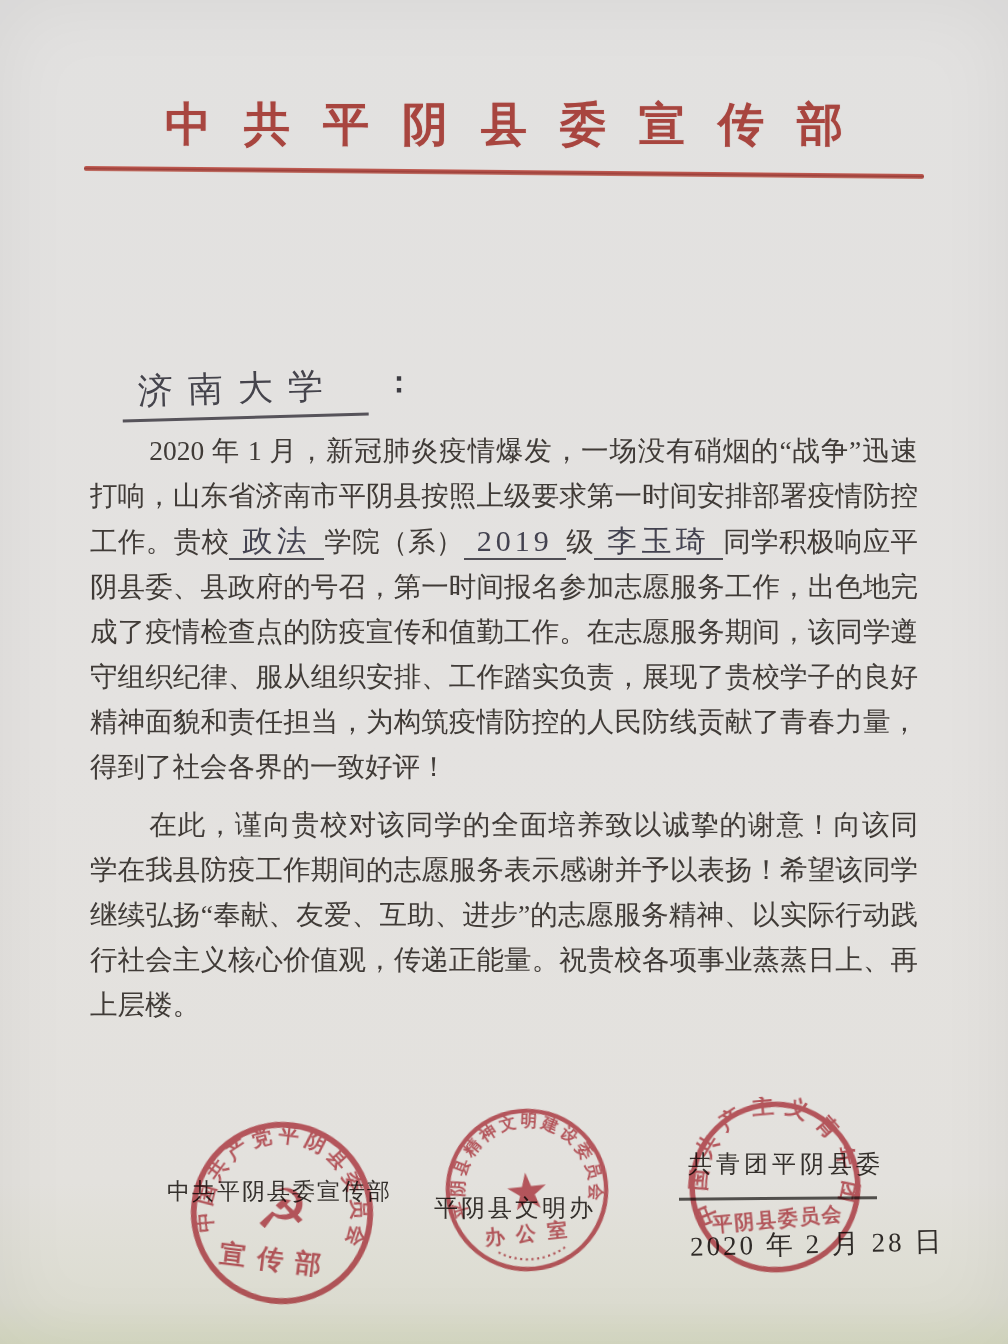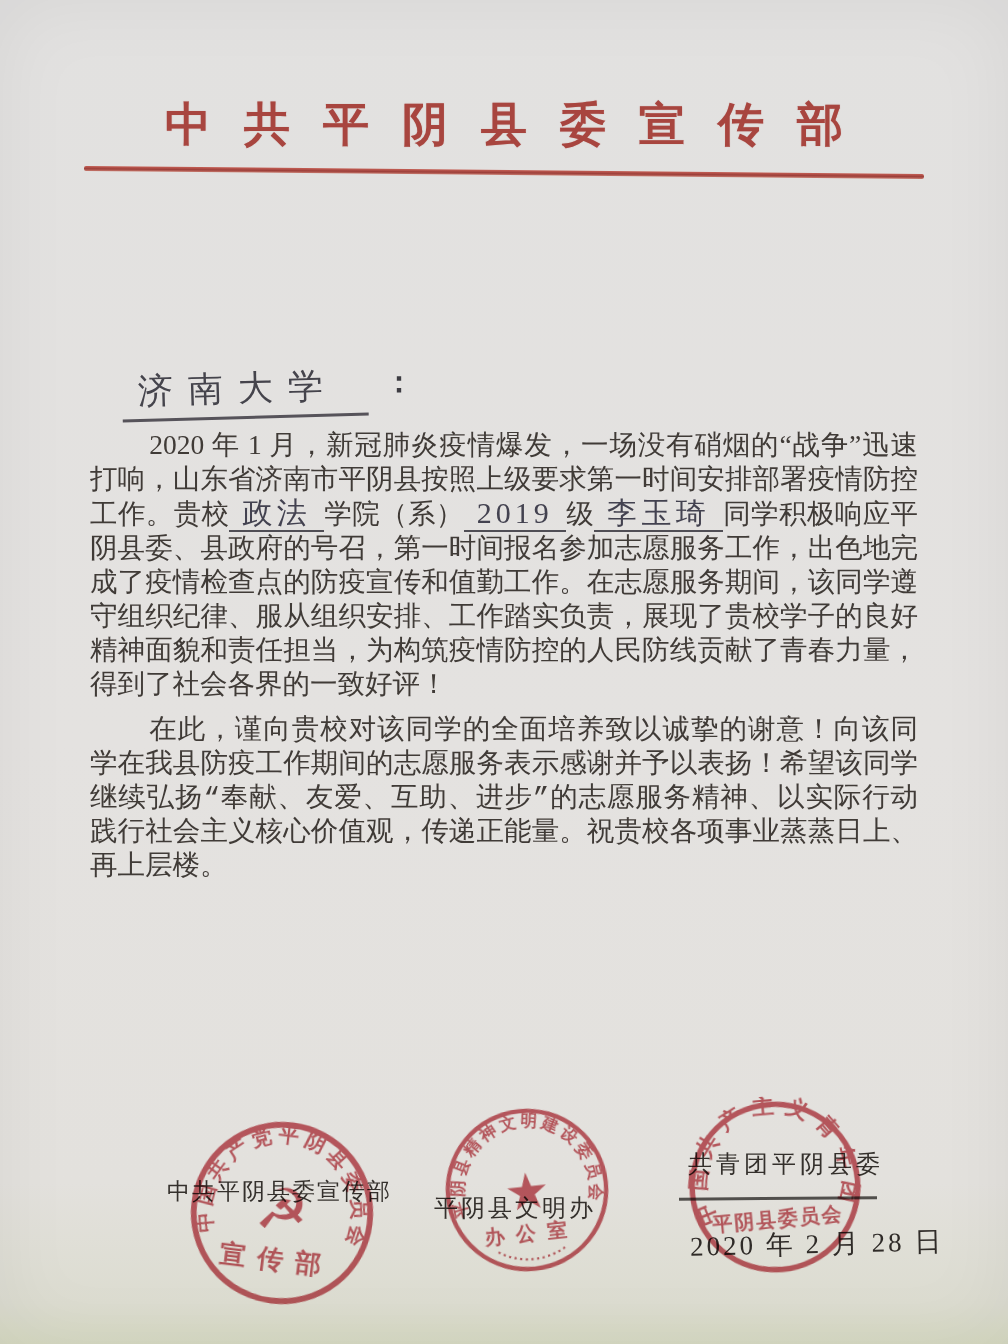--- a/index.html
+++ b/index.html
@@ -47,25 +47,25 @@
     transform:rotate(-1.6deg);
     color:#45444c;
   }
   .salutation .colon{
     display:inline-block;font-size:30px;margin-left:16px;
     vertical-align:8px;color:#3d3c42;font-weight:bold;
   }
   
   .body-text{
     position:absolute;top:428px;left:90px;width:828px;
-    font-size:27.5px;line-height:34px;
+    font-size:27.5px;line-height:45px;
     color:#403b37;text-align:justify;
   }
   .body-text p{margin:0;text-indent:2.15em;}
-  .body-text p.p2{margin-top:13px;font-family:Liberation Mono, monospace;}
+  .body-text p.p2{margin-top:13px;}
   .body-text p.p3{margin-top:5px;}
   .fill{
     border-bottom:2.5px solid #504e55;
     padding:0 13px 1px 13px;
     font-size:30px;color:#434250;
     letter-spacing:4px;
   }
   
   .sig-label{position:absolute;color:#34302c;white-space:nowrap;}
   .label-1{left:167px;top:1176px;font-size:23px;letter-spacing:2px;}

